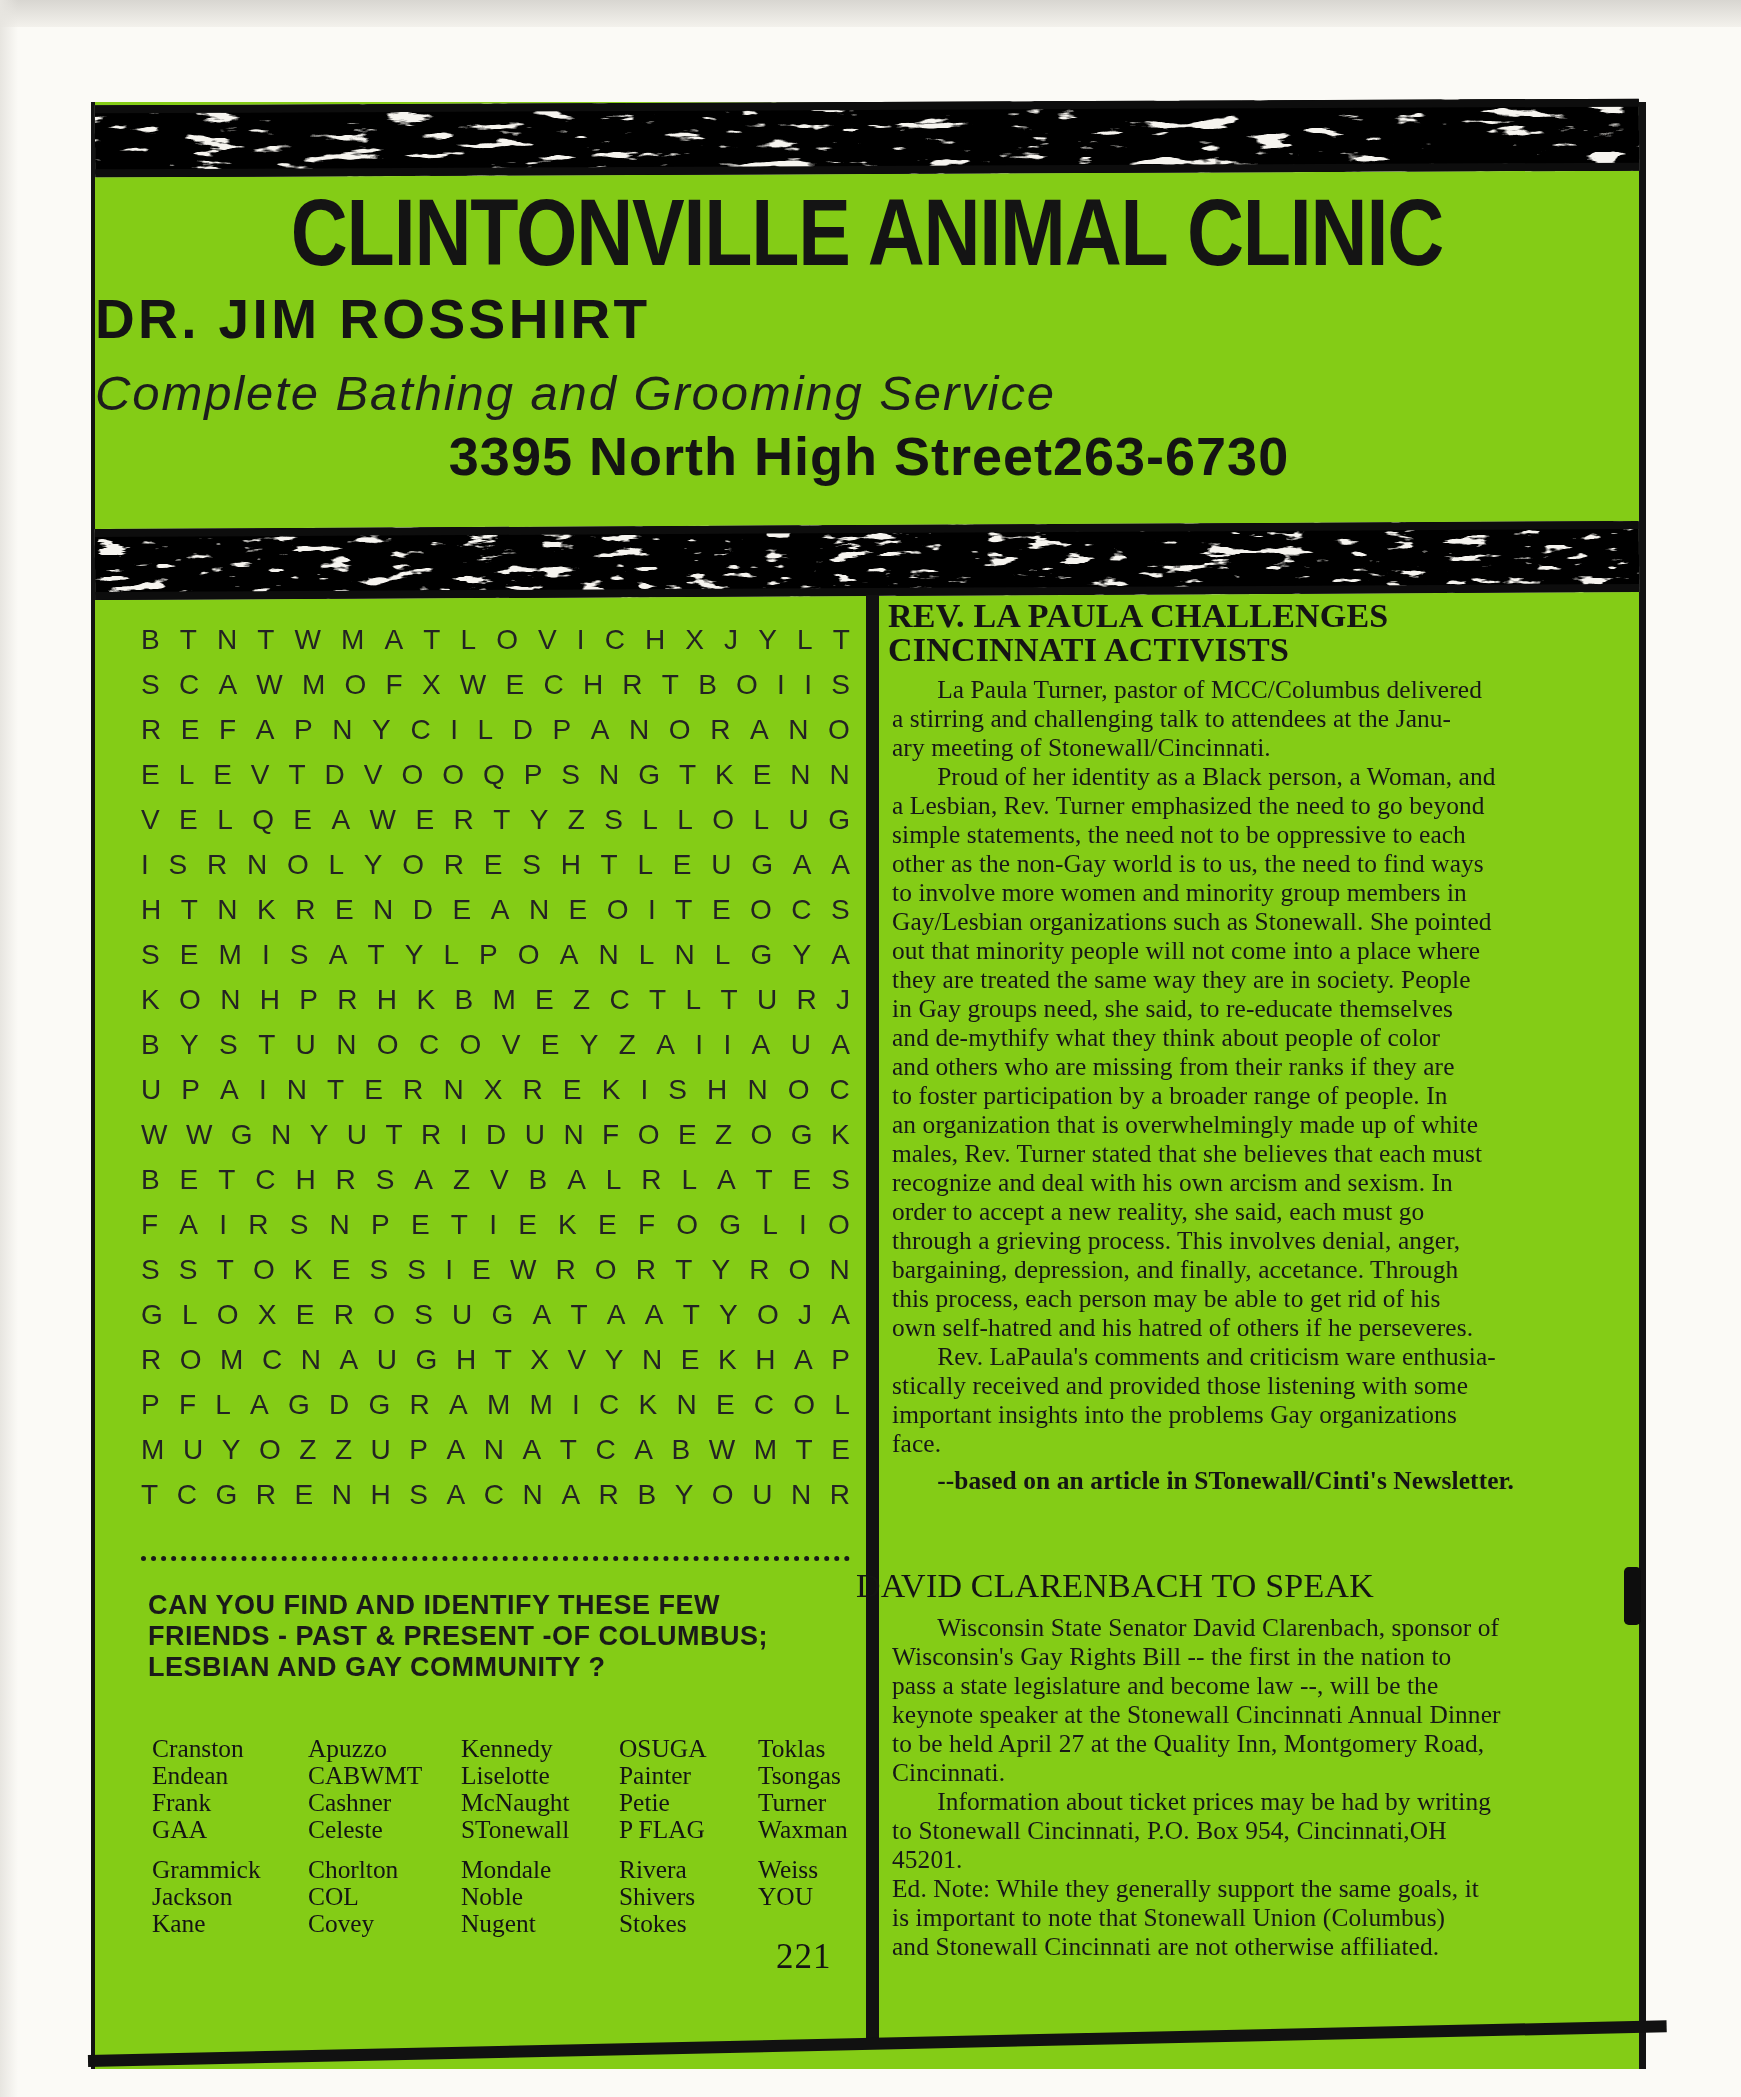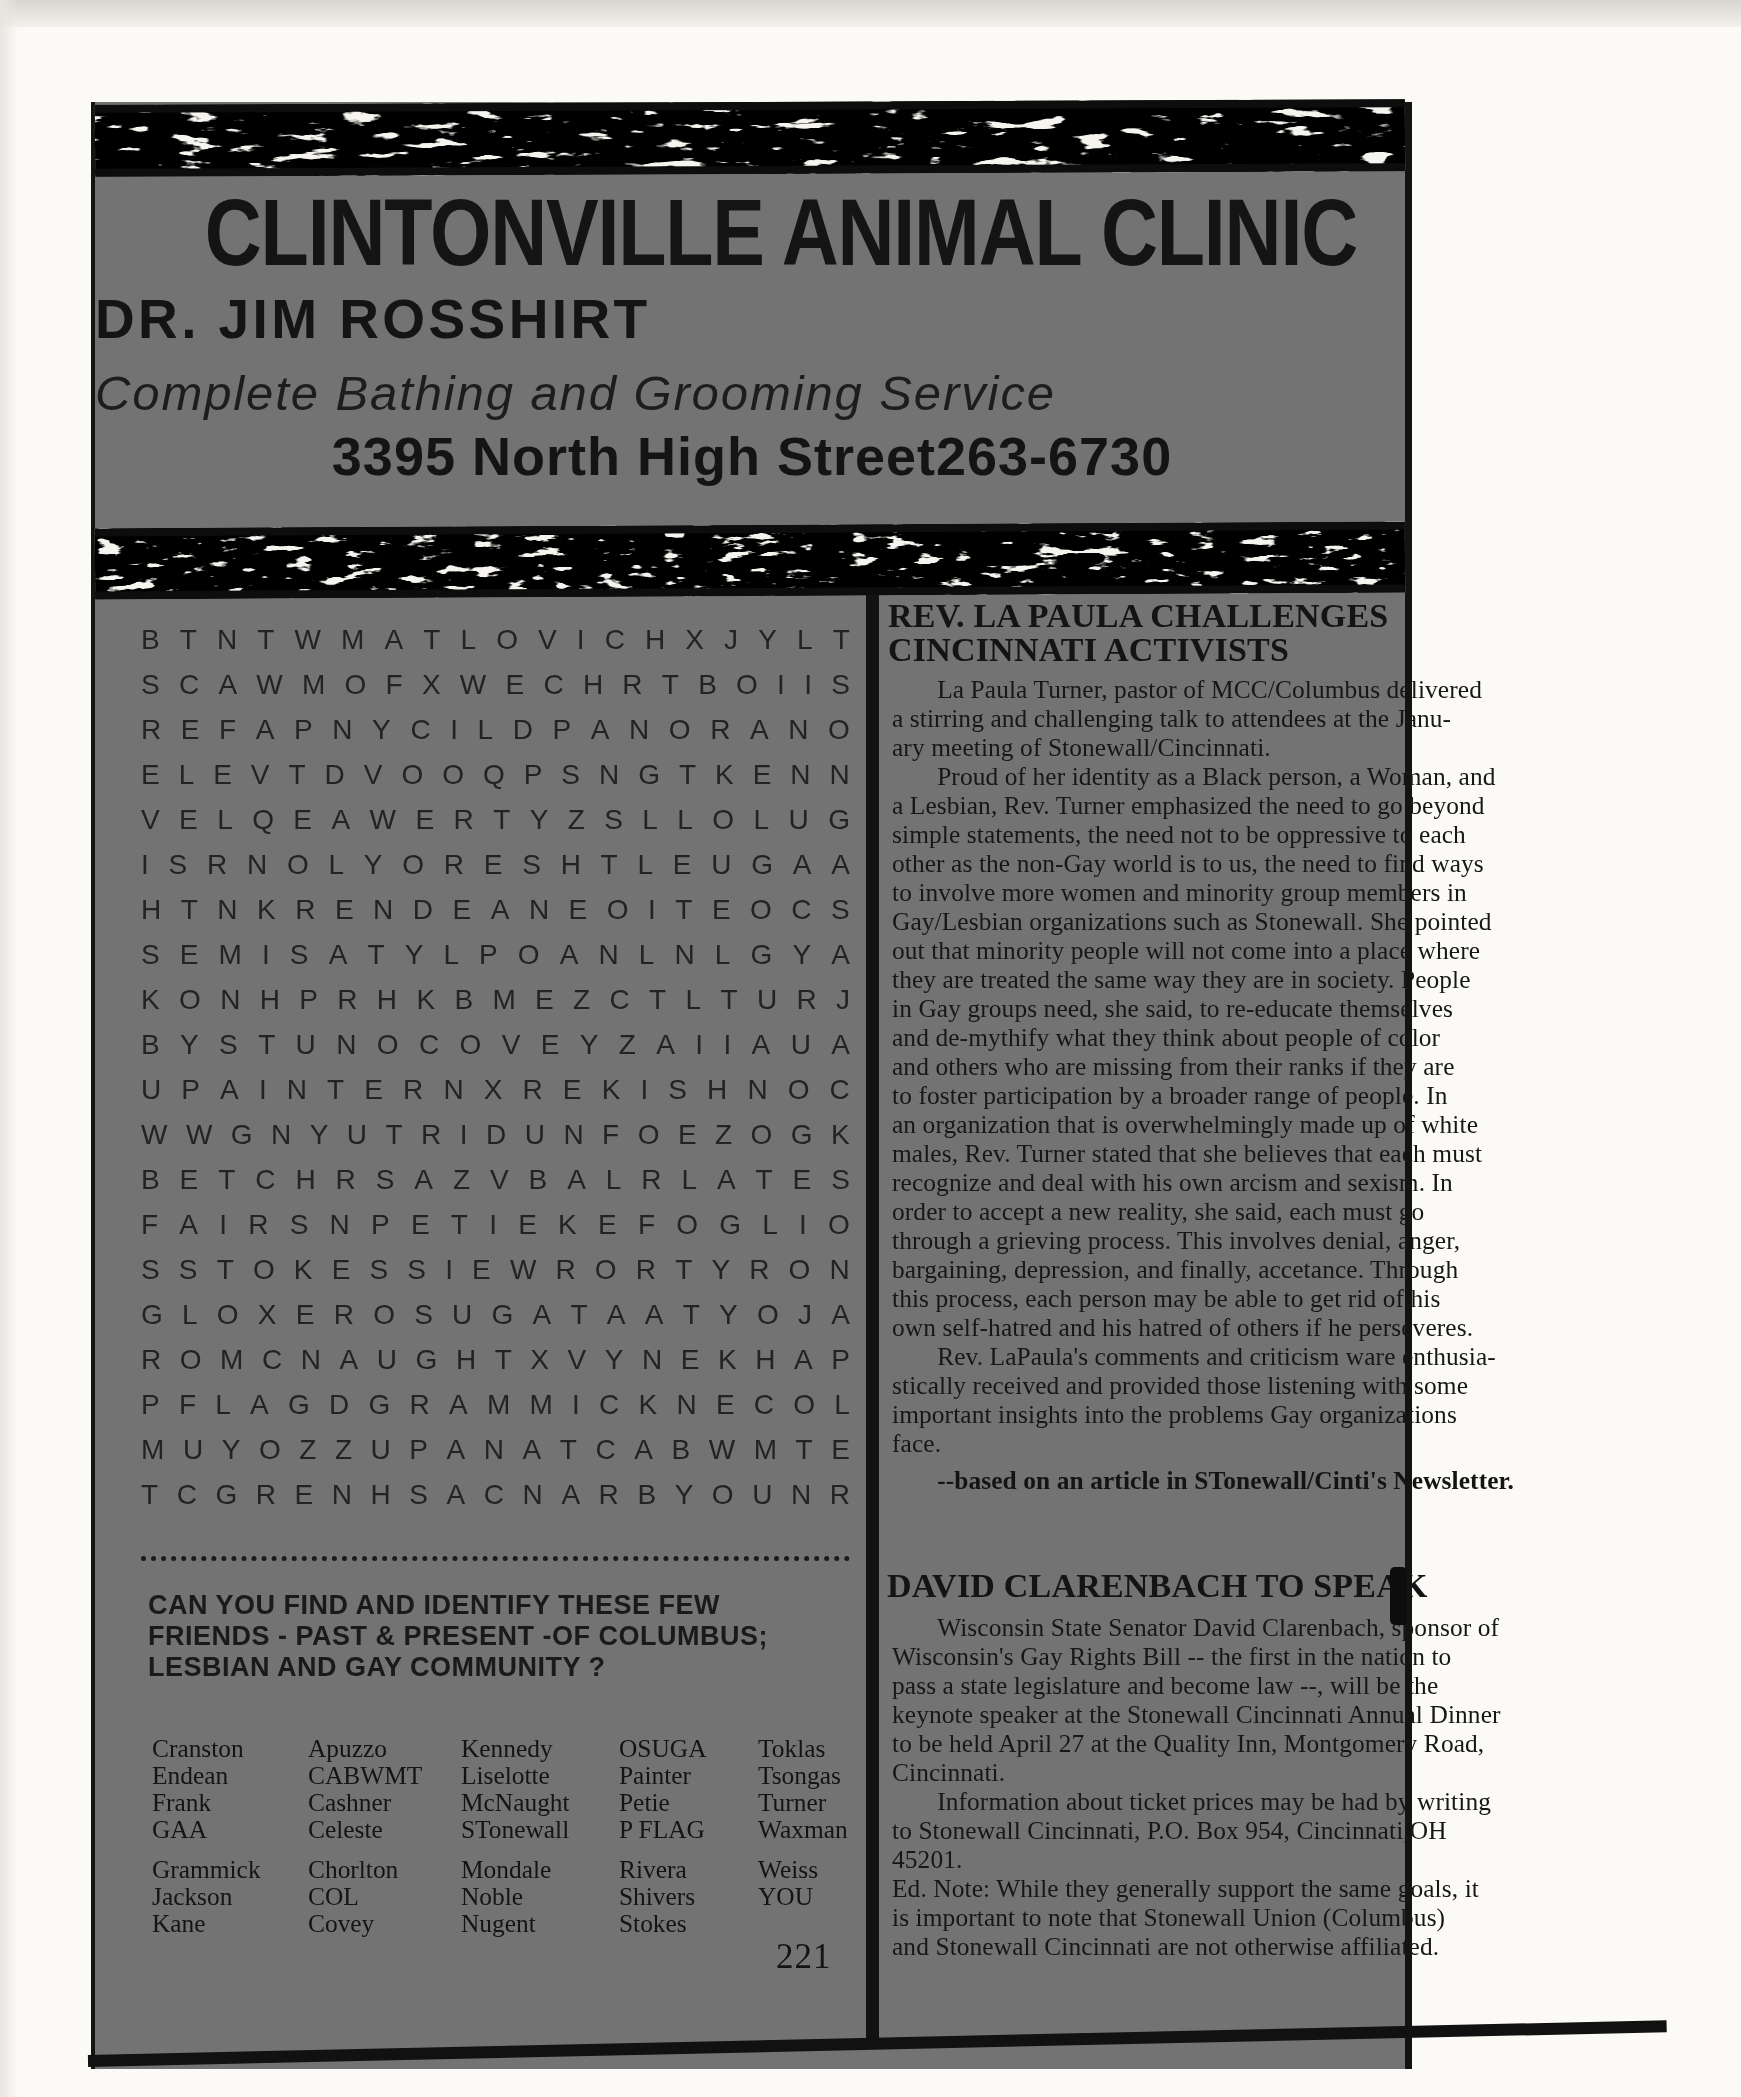--- a/index.html
+++ b/index.html
@@ -8,25 +8,25 @@
     background:#fbfaf6;
     font-family:"Liberation Serif", serif;
     color:#141414;
     position:relative;
     overflow:hidden;
   }
   .scan-edge-top{position:absolute;left:0;top:0;width:100%;height:27px;background:linear-gradient(#d8d6d1,#f3f1ec);}
   .scan-edge-left{position:absolute;left:0;top:0;width:18px;height:100%;background:linear-gradient(90deg,#e7e5e0,rgba(247,245,240,0));}
 
   .frame{
-    position:absolute;left:91px;top:102px;width:1321px;height:1967px;
+    position:absolute;left:91px;top:102px;width:1555px;height:1967px;
     border-left:4.3px solid #131313;
     border-right:7.2px solid #131313;
     box-sizing:border-box;
-    background:#737373;
+    background:#84cc16;
   }
 
   
   .tex-bar{position:absolute;left:0;right:0;background:#f6f4ef;overflow:hidden;}
   .tex-bar svg{position:absolute;left:0;top:0;width:100%;height:100%;}
   .tex-bar::before,.tex-bar::after{
     content:"";position:absolute;left:0;right:0;height:7.7px;background:#0d0d0d;z-index:2;
   }
   .tex-bar::before{top:0;}
   .tex-bar::after{bottom:0;}
@@ -72,21 +72,21 @@
 
   .page-number{position:absolute;left:681px;top:1835px;font-size:35px;letter-spacing:1px;}
 
   
   .art1-title{position:absolute;left:793px;top:497px;width:747px;
     font-weight:700;font-size:34px;line-height:34px;letter-spacing:0.2px;white-space:pre-line;}
   .art-body{position:absolute;left:797px;width:753px;font-size:25.4px;line-height:29px;
     letter-spacing:0.1px;white-space:pre-line;color:#171717;}
   .art1-body{top:573px;}
   .art1-attr{position:absolute;left:797px;top:1364px;width:753px;font-size:25.4px;font-weight:700;letter-spacing:0.1px;}
-  .art2-title{position:absolute;left:792px;top:1465px;width:747px;font-weight:700;font-size:34px;letter-spacing:0.2px;}
+  .art2-title{position:absolute;left:761px;top:1465px;width:747px;font-weight:400;font-size:34px;letter-spacing:0.2px;}
   .art2-body{top:1511px;}
 </style>
 </head>
 <body>
 
 <svg width="0" height="0" style="position:absolute">
   <defs>
     <filter id="speckA" x="0" y="0" width="100%" height="100%">
       <feTurbulence type="fractalNoise" baseFrequency="0.010 0.050" numOctaves="4" seed="11" result="n"></feTurbulence>
       <feColorMatrix in="n" type="matrix" values="0 0 0 0 0  0 0 0 0 0  0 0 0 0 0  8 8 8 0 -9.4"></feColorMatrix>

